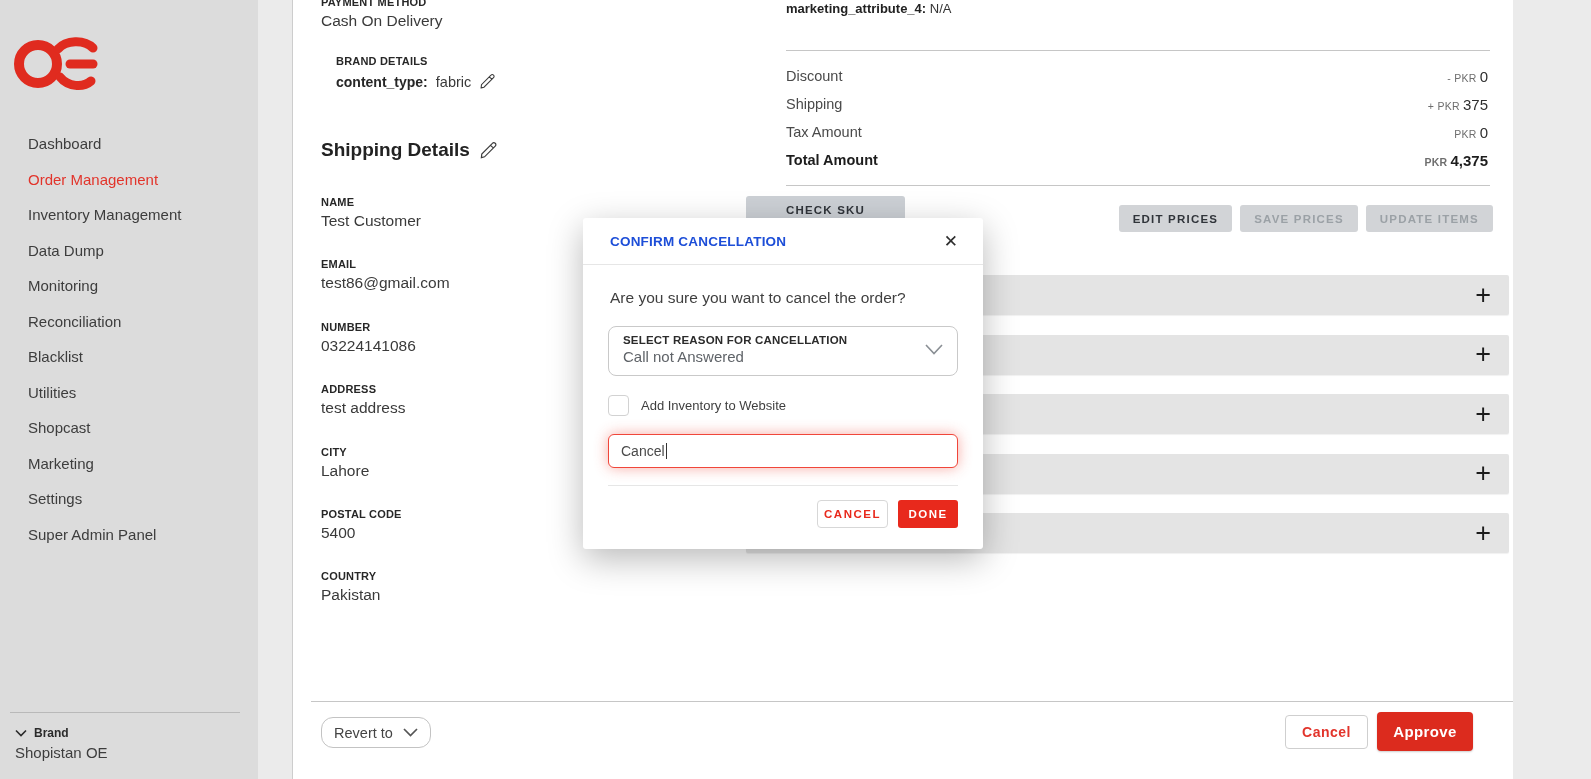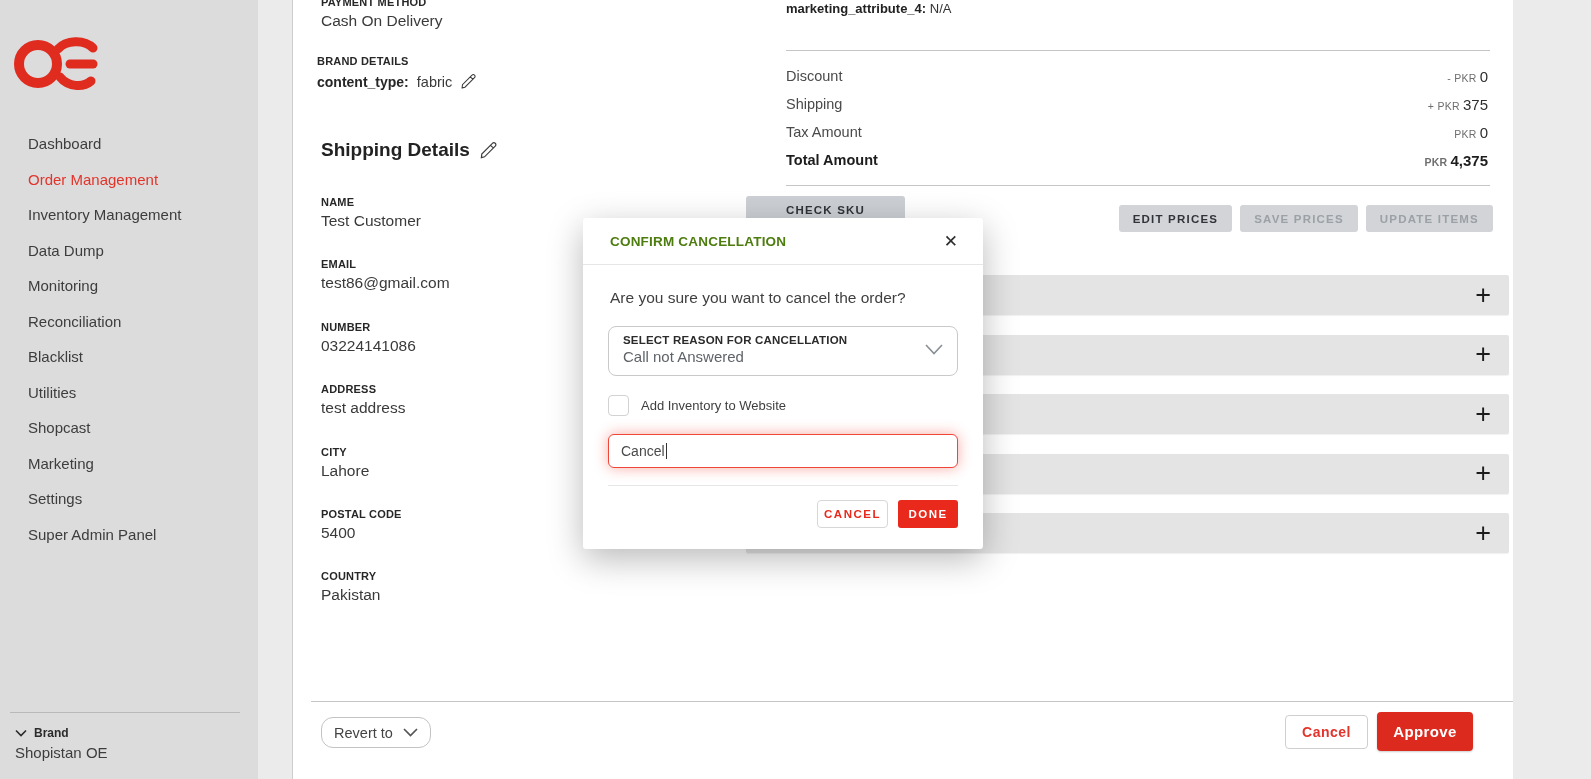--- a/index.html
+++ b/index.html
@@ -35,21 +35,21 @@
   
   .content {
     position:absolute; left:292px; top:0; width:1221px; height:779px;
     background:#ffffff; border-left:1px solid #cdcdcd;
   }
 
   
   .kv-label { font-size:11px; font-weight:700; color:#272727; letter-spacing:0.2px; }
   .kv-value { font-size:15.5px; color:#3a3a3a; margin-top:4px; }
   .pm-block { position:absolute; left:28px; top:-4px; }
-  .bd-block { position:absolute; left:24px; top:55px; }
+  .bd-block { position:absolute; left:43px; top:55px; }
   .ct-row { display:flex; align-items:flex-end; gap:8px; margin-top:6px; }
   .ct-label { font-size:14px; font-weight:700; color:#272727; }
   .ct-value { font-size:14.5px; color:#3a3a3a; }
   .ship-head {
     position:absolute; left:28px; top:139px; display:flex; align-items:center; gap:9px;
     font-size:19px; font-weight:700; color:#222;
   }
   .fields { position:absolute; left:28px; top:196px; }
   .field { height:62.4px; }
 
@@ -108,21 +108,21 @@
   
   .modal {
     position:absolute; left:583px; top:218px; width:400px; height:331px;
     background:#ffffff; border-radius:3px; z-index:10;
     box-shadow:0 10px 35px rgba(0,0,0,0.28);
   }
   .modal-header {
     height:47px; display:flex; align-items:center; justify-content:space-between;
     padding:0 25px 0 27px; border-bottom:1px solid #e6e6e6;
   }
-  .modal-title { font-size:13.5px; font-weight:700; color:#4d7c0f; letter-spacing:0.2px; }
+  .modal-title { font-size:13.5px; font-weight:700; color:#1d4ed8; letter-spacing:0.2px; }
   .modal-close { font-size:17px; color:#2e2e2e; cursor:pointer; line-height:1; }
   .modal-question { position:absolute; left:27px; top:71px; font-size:15.5px; color:#3f3f3f; }
   .reason-select {
     position:absolute; left:25px; top:108px; width:350px; height:50px;
     border:1px solid #c9c9c9; border-radius:8px; background:#fff;
     padding:7px 14px; cursor:pointer;
   }
   .reason-label { font-size:11.5px; font-weight:700; color:#2b2b2b; letter-spacing:0.2px; }
   .reason-value { font-size:15px; color:#5f6368; margin-top:2px; }
   .reason-chevron { position:absolute; right:14px; top:17px; }

